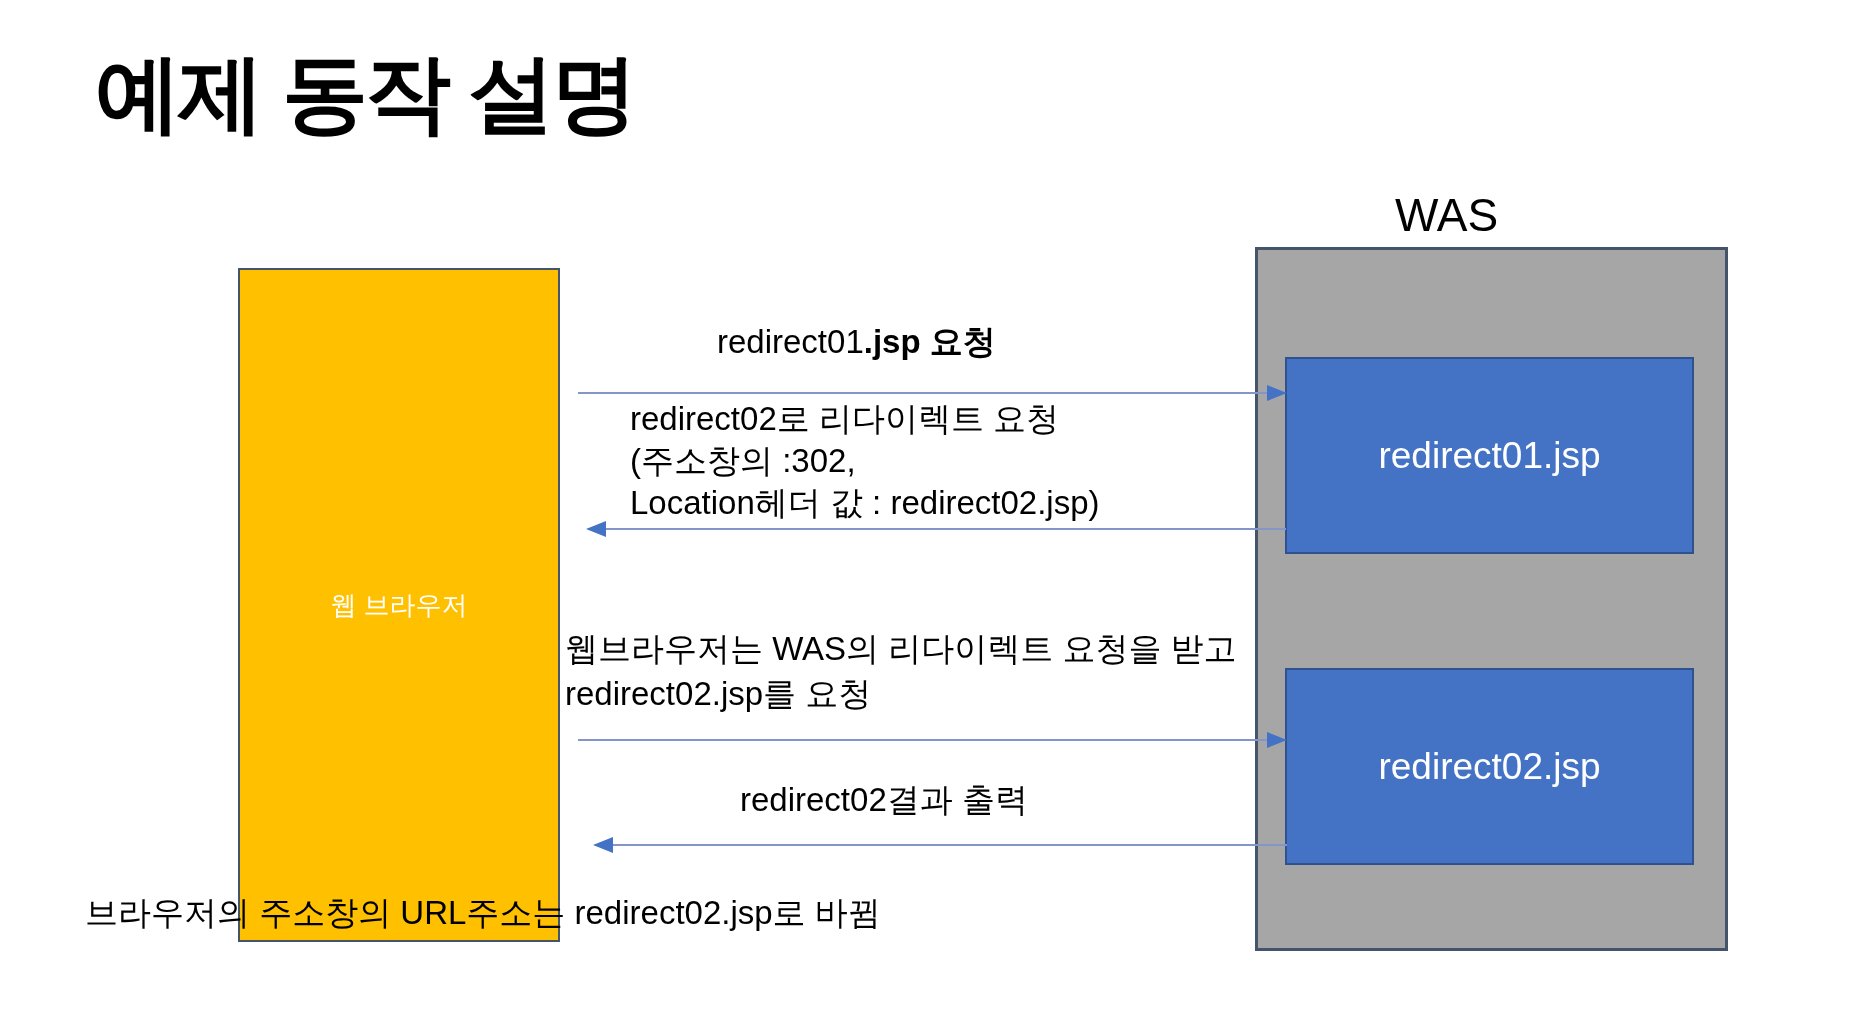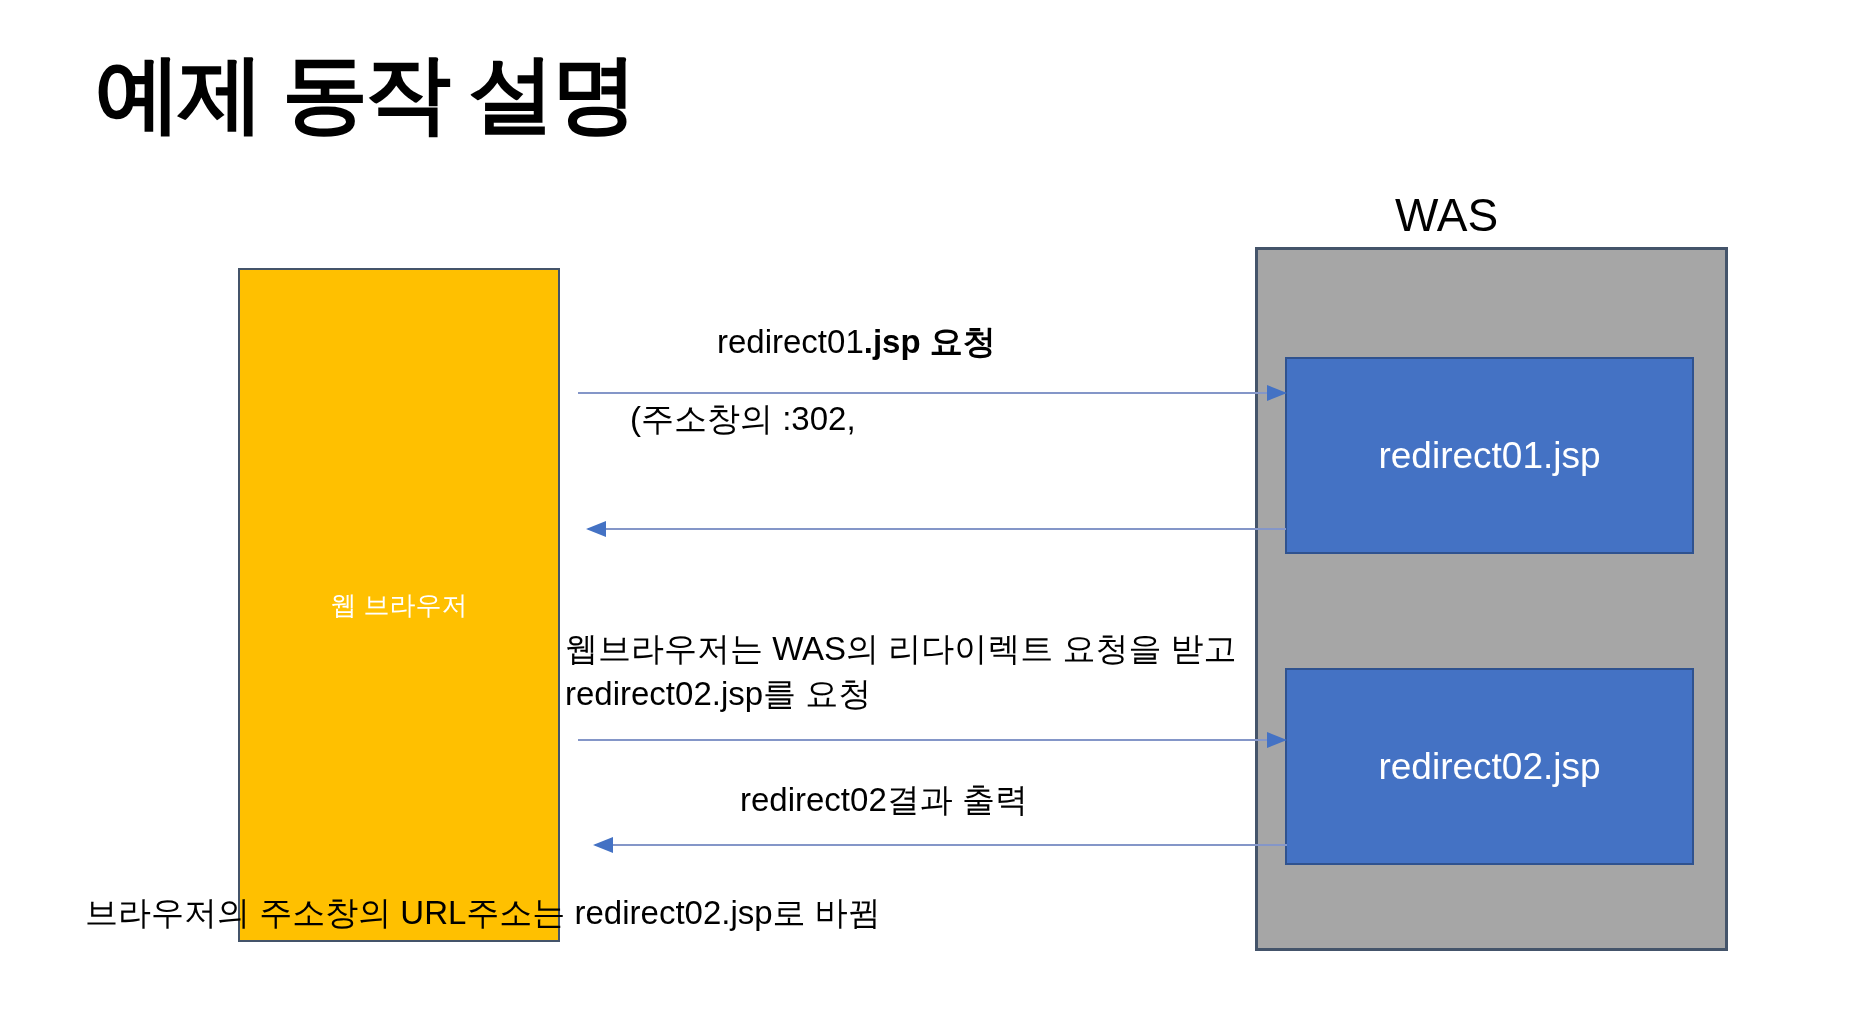--- a/index.html
+++ b/index.html
@@ -99,21 +99,23 @@
   </div>
   <div class="msg msg-request1">
     <span>redirect01</span><span class="bold">.jsp 요청</span>
   </div>
 
   <div class="arrow dir-left arrow-redirect">
     <div class="line"></div>
     <div class="head"></div>
   </div>
   <div class="msg msg-redirect">
+    <div>redirect02로 리다이렉트 요청</div>
     <div>(주소창의 :302,</div>
+    <div>Location헤더 값 : redirect02.jsp)</div>
   </div>
 
   <div class="msg msg-request2">
     <div>웹브라우저는 WAS의 리다이렉트 요청을 받고</div>
     <div>redirect02.jsp를 요청</div>
   </div>
   <div class="arrow dir-right arrow-request2">
     <div class="line"></div>
     <div class="head"></div>
   </div>

